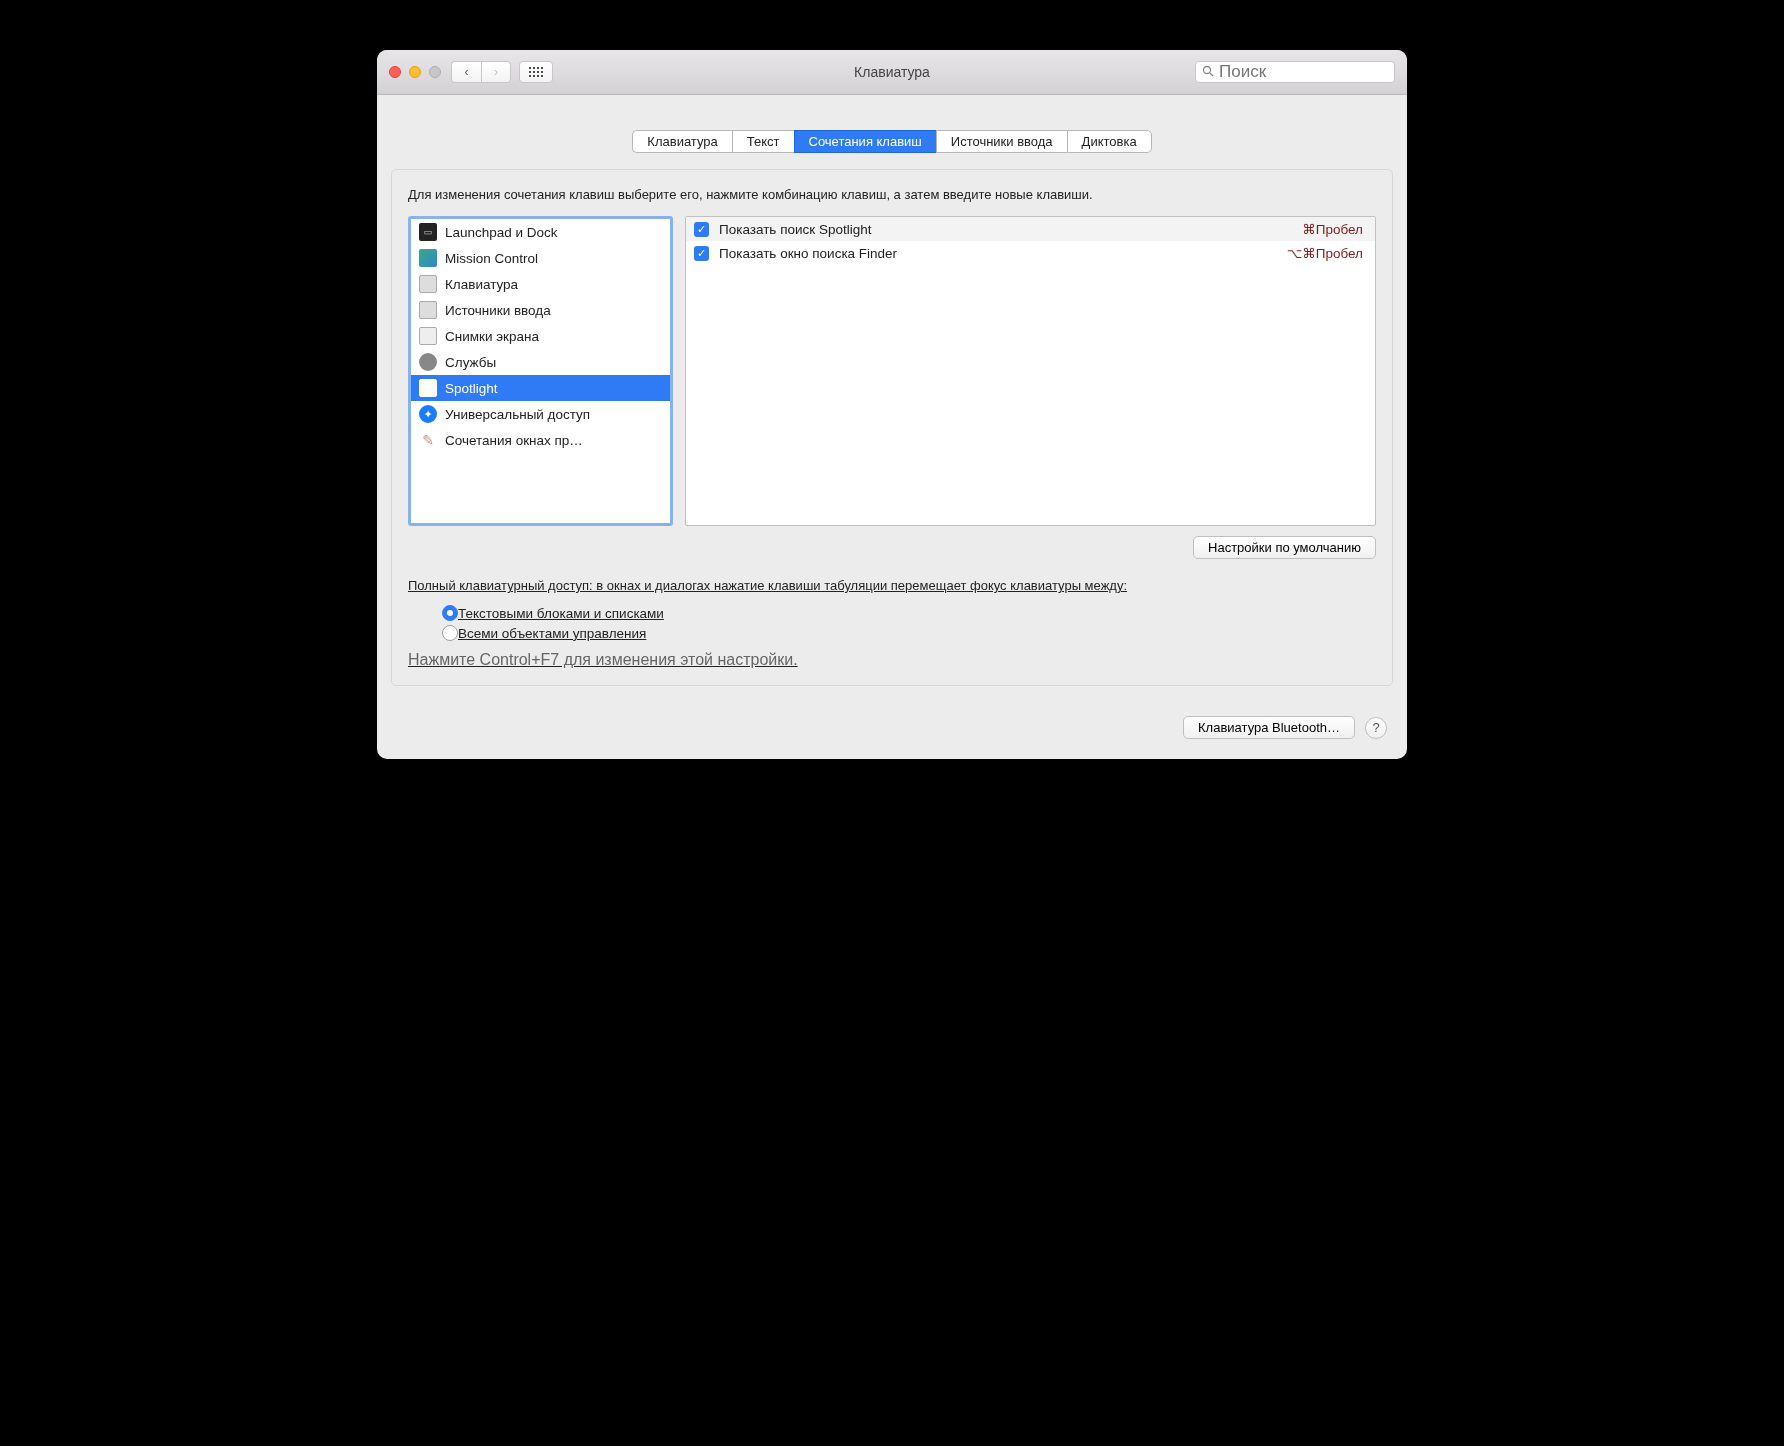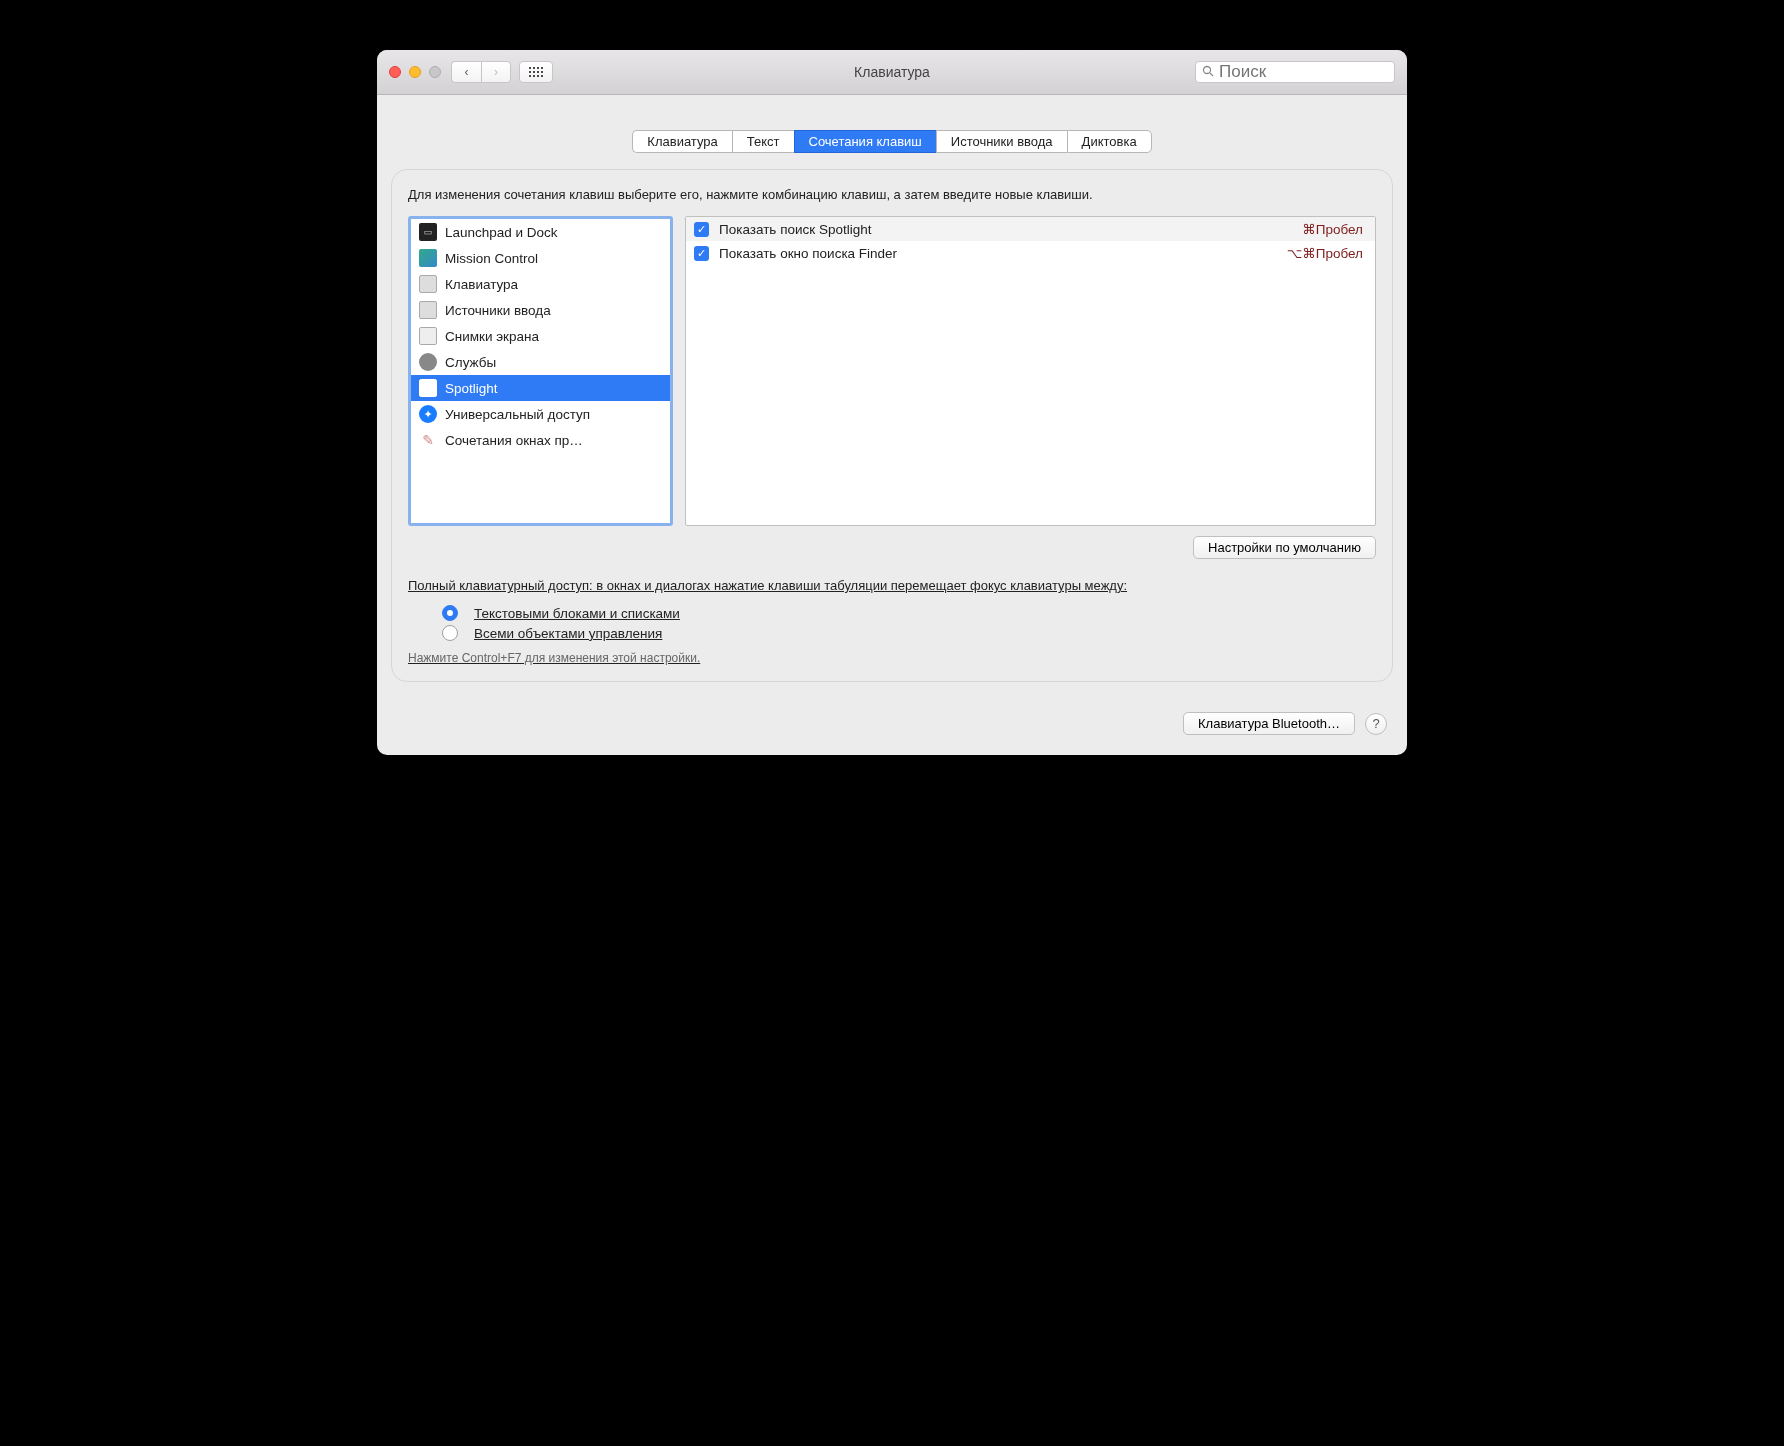--- a/index.html
+++ b/index.html
@@ -114,21 +114,21 @@
   .tab:last-child  { border-radius: 0 5px 5px 0; border-right: 1px solid #b7b7b7; }
   .tab.active {
     background: #2f7bf6;
     color: #fff;
     border-color: #2165d8;
   }
   .panel {
     margin-top: 16px;
     background: #ececec;
     border: 1px solid #d7d6d7;
-    border-radius: 16px;
+    border-radius: 5px;
     padding: 16px;
   }
   .instr {
     font-size: 13px;
     line-height: 1.4;
     color: #222;
     margin-bottom: 12px;
   }
   .lists {
     display: flex;
@@ -207,21 +207,21 @@
     background: linear-gradient(#ffffff,#f0f0f0);
     border: 1px solid #bfbfbf;
     border-radius: 5px;
     font-size: 13px;
     cursor: pointer;
   }
   .access-block { margin-top: 18px; text-decoration: underline; }
   .access-text { font-size: 13px; line-height: 1.4; margin-bottom: 8px; }
   .radio-group { margin-left: 34px; }
   .radio-row {
-    display: flex; align-items: center; gap: 16px;
+    display: flex; align-items: center; gap: 0;
     font-size: 13.5px;
     padding: 2px 0;
     cursor: pointer;
   }
   .radio {
     width: 16px; height: 16px;
     border-radius: 50%;
     border: 1px solid #a0a0a0;
     background: #fff;
     display: flex; align-items: center; justify-content: center;
@@ -230,21 +230,21 @@
     border-color: #2f7bf6;
     background: #2f7bf6;
   }
   .radio.checked::after {
     content: "";
     width: 6px; height: 6px;
     background: #fff;
     border-radius: 50%;
   }
   .hint {
-    font-size: 12px;
+    font-size: 16px;
     color: #666;
     margin-top: 8px;
   }
   .footer {
     display: flex;
     justify-content: flex-end;
     align-items: center;
     gap: 10px;
     margin-top: 30px;
     padding: 0 6px;

